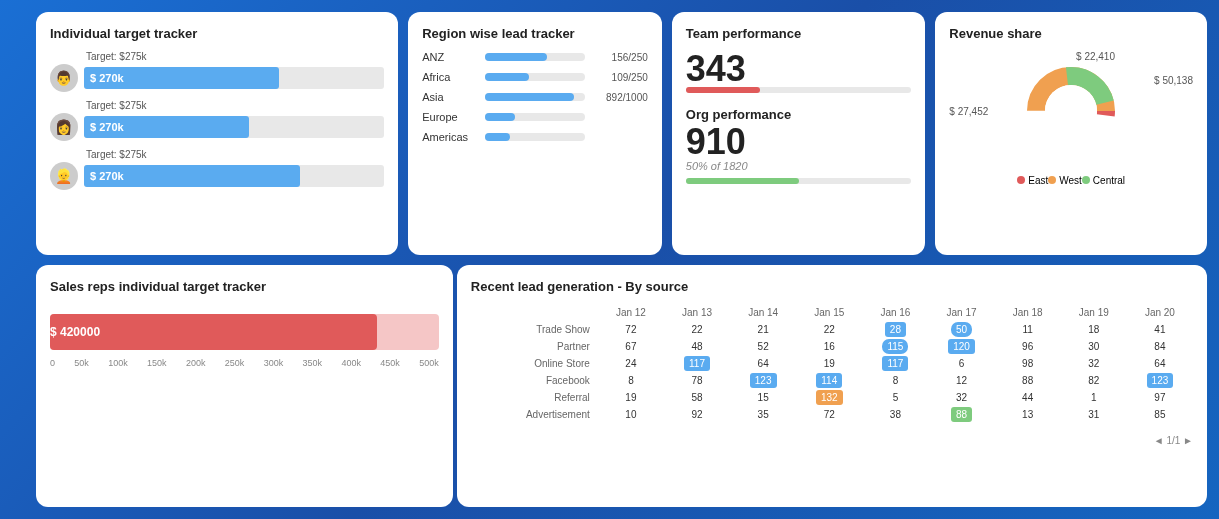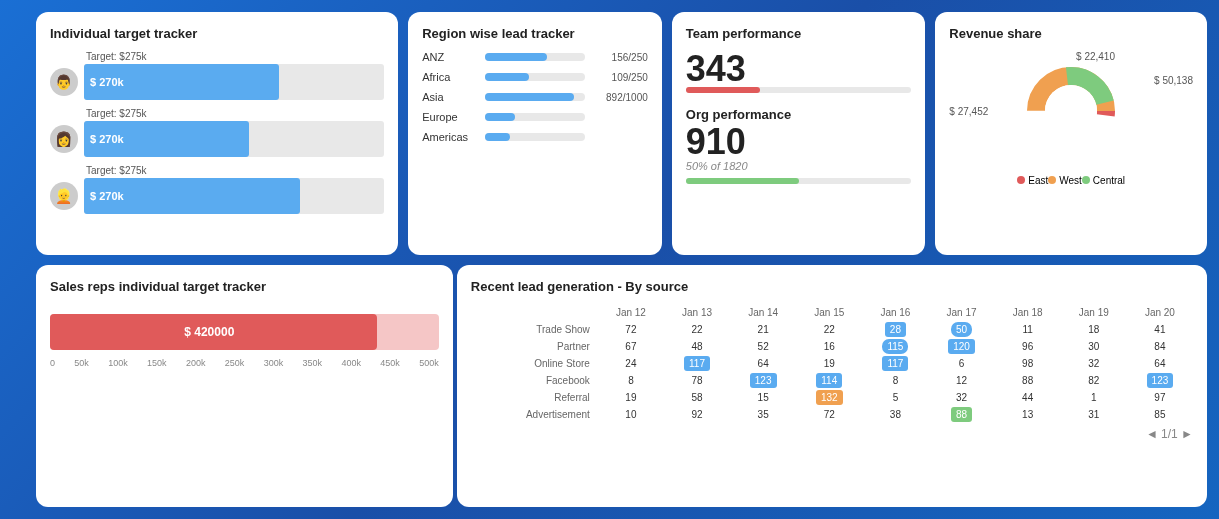--- a/index.html
+++ b/index.html
@@ -64,21 +64,21 @@
       background: #ccc;
       flex-shrink: 0;
       overflow: hidden;
       display: flex;
       align-items: center;
       justify-content: center;
       font-size: 14px;
     }
     .bar-track {
       flex: 1;
-      height: 36px;
+      height: 22px;
       background: #e8e8e8;
       border-radius: 3px;
       position: relative;
     }
     .bar-fill {
       height: 100%;
       background: #5aabf0;
       border-radius: 3px;
       display: flex;
       align-items: center;
@@ -196,21 +196,21 @@
       border-radius: 4px;
       position: relative;
       margin-bottom: 8px;
     }
     .sales-bar-fill {
       height: 100%;
       background: #e05a5a;
       border-radius: 4px;
       display: flex;
       align-items: center;
-      justify-content: center;
+      justify-content: flex-start;
       padding-right: 8px;
     }
     .sales-bar-label {
       font-size: 12px;
       font-weight: bold;
       color: white;
     }
     .axis-labels {
       display: flex;
       justify-content: space-between;
@@ -251,24 +251,24 @@
       padding: 3px 5px;
       text-align: center;
       color: #333;
     }
     .lead-table td:first-child {
       text-align: right;
       color: #666;
       padding-right: 8px;
     }
     .pagination {
-      font-size: 12px;
+      font-size: 10px;
       color: #888;
       text-align: right;
-      margin-top: 4px;
+      margin-top: 12px;
     }
     .donut-label-left {
       position: absolute;
       left: 0;
       font-size: 10px;
       color: #555;
       top: 50%;
       transform: translateY(-50%);
     }
     .donut-label-right {

